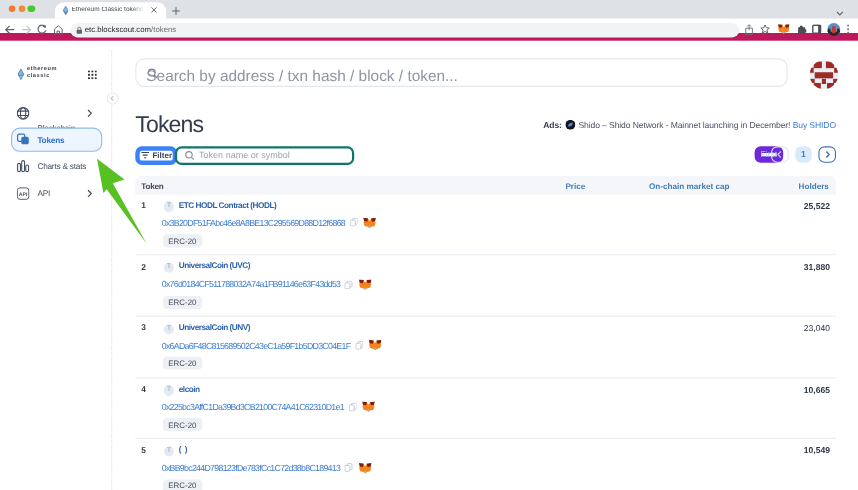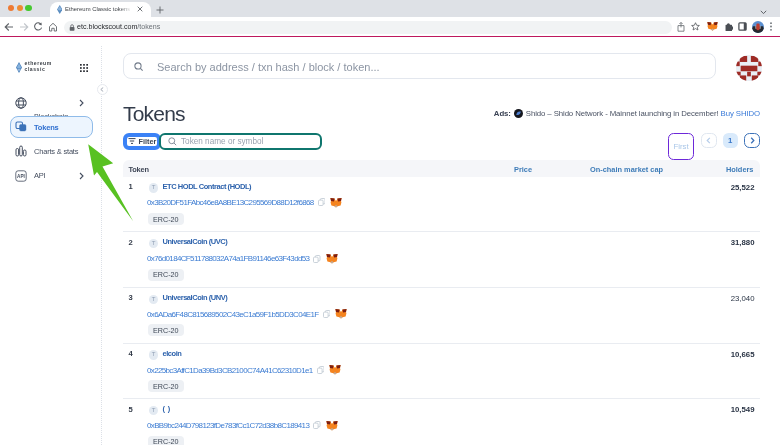--- a/index.html
+++ b/index.html
@@ -21,21 +21,21 @@
       <path d="M0.7,0.7 L5.3,5.3 M5.3,0.7 L0.7,5.3" stroke="#5F6368" stroke-width="0.9"></path>
     </svg>
   <svg class="abs" style="left:156px;top:5.5px" width="8" height="8" viewBox="0 0 8 8">
       <path d="M4,0.5 V7.5 M0.5,4 H7.5" stroke="#5F6368" stroke-width="0.9"></path>
     </svg>
   <svg class="abs" style="left:760px;top:10px" width="7" height="5" viewBox="0 0 7 5">
       <path d="M0.8,0.8 L3.5,3.6 L6.2,0.8" stroke="#5F6368" stroke-width="1" fill="none"></path>
     </svg>
 </div>
 
-<div class="abs" style="left:0;top:17px;width:780px;height:20px;background:#fff;border-bottom:1px solid #be185d">
+<div class="abs" style="left:0;top:17px;width:780px;height:20px;background:#fff;border-bottom:7px solid #be185d">
 
   <svg class="abs" style="left:4px;top:5px" width="10" height="10" viewBox="0 0 10 10">
       <path d="M9,5 H1.5 M4.8,1.5 L1.2,5 L4.8,8.5" stroke="#5F6368" stroke-width="1.1" fill="none"></path>
     </svg>
 
   <svg class="abs" style="left:18.5px;top:5px" width="10" height="10" viewBox="0 0 10 10">
       <path d="M1,5 H8.5 M5.2,1.5 L8.8,5 L5.2,8.5" stroke="#C1C5CA" stroke-width="1.1" fill="none"></path>
     </svg>
 
   <svg class="abs" style="left:33px;top:5px" width="10" height="10" viewBox="0 0 10 10">
@@ -156,21 +156,21 @@
     <path d="M1,1 L4,4 L1,7" stroke="#454E5F" stroke-width="1.1" fill="none"></path>
   </svg>
 
 <div class="abs" style="left:102px;top:38px;width:678px;height:407px">
 
   <div class="abs" style="left:21px;top:15px;width:593px;height:26px;border:1px solid #E3E7EE;border-radius:8px;background:#fff"></div>
   <svg class="abs" style="left:32px;top:23.5px" width="9.5" height="9.5" viewBox="0 0 11 11">
       <circle cx="4.6" cy="4.6" r="3.6" stroke="#707A89" stroke-width="1.2" fill="none"></circle>
       <path d="M7.4,7.4 L10,10" stroke="#707A89" stroke-width="1.2"></path>
     </svg>
-  <div class="abs" style="left:55px;top:23px;font-size:11px;color:#8C95A3">Search by address / txn hash / block / token...</div>
+  <div class="abs" style="left:31px;top:23px;font-size:14px;color:#8C95A3">Search by address / txn hash / block / token...</div>
 
   <svg class="abs" style="left:633.5px;top:16.5px" width="26" height="26" viewBox="0 0 28 28">
     <defs>
         <clipPath id="idc">
           <circle cx="14" cy="14" r="14"></circle>
         </clipPath>
       </defs>
     <g clip-path="url(#idc)">
       <rect width="28" height="28" fill="#E9EFF5"></rect>
       <g fill="#9E2B25">
@@ -207,21 +207,21 @@
     <span style="font-size:7.3px;font-weight:bold;color:#3C4554;margin-left:3px">Filter</span>
   </div>
   <div class="abs flex" style="left:57px;top:94.5px;width:163px;height:17px;border:2px solid #0f766e;border-radius:6px">
     <svg style="margin-left:7px" width="9" height="9" viewBox="0 0 11 11">
         <circle cx="4.6" cy="4.6" r="3.6" stroke="#848D9B" stroke-width="1.2" fill="none"></circle>
         <path d="M7.4,7.4 L10,10" stroke="#848D9B" stroke-width="1.2"></path>
       </svg>
     <span style="font-size:8.2px;color:#9AA3B0;margin-left:4px">Token name or symbol</span>
   </div>
 
-  <div class="abs flex" style="left:566px;top:95px;width:26px;height:27px;border:1px solid #6d28d9;border-radius:5.5px;justify-content:center;font-size:7.8px;color:#A9C6E8">First</div>
+  <div class="abs flex" style="left:584px;top:95px;width:26px;height:15px;border:6px solid #6d28d9;border-radius:5.5px;justify-content:center;font-size:7.8px;color:#A9C6E8">First</div>
   <div class="abs flex" style="left:599px;top:95px;width:15.5px;height:15px;border:1px solid #E0E7F0;border-radius:5.5px;justify-content:center">
     <svg width="5" height="7" viewBox="0 0 5 7">
         <path d="M3.8,0.8 L1.2,3.5 L3.8,6.2" stroke="#B6CDEA" stroke-width="1.2" fill="none"></path>
       </svg>
   </div>
   <div class="abs flex" style="left:620.5px;top:95px;width:15.5px;height:15px;background:#D9EAFB;border-radius:5.5px;justify-content:center;font-size:7.8px;font-weight:bold;color:#3977C9">1</div>
   <div class="abs flex" style="left:642px;top:95px;width:16px;height:15px;border:1.5px solid #3D72B8;border-radius:5.5px;justify-content:center">
     <svg width="5" height="7" viewBox="0 0 5 7">
         <path d="M1.2,0.8 L3.8,3.5 L1.2,6.2" stroke="#3D72B8" stroke-width="1.3" fill="none"></path>
       </svg>

